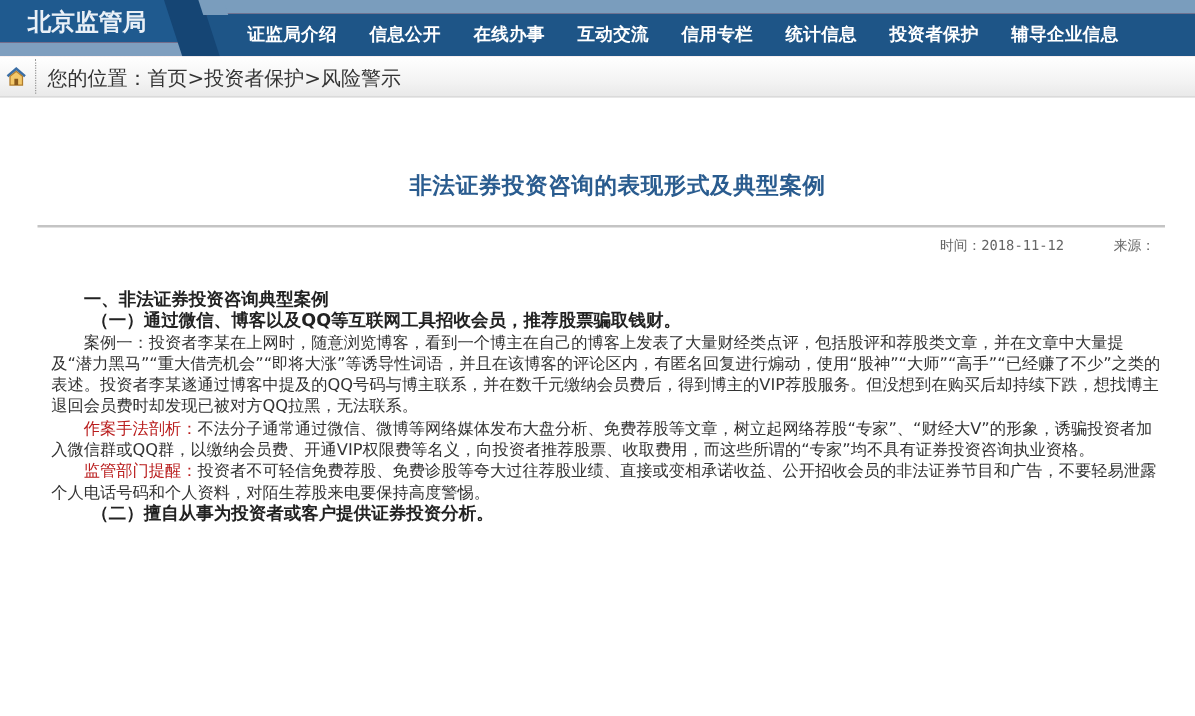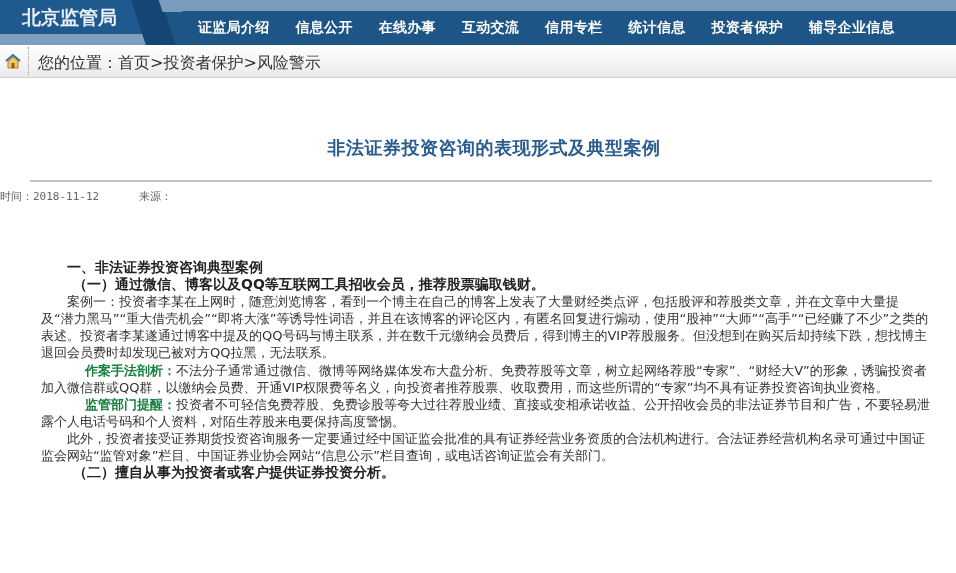--- a/index.html
+++ b/index.html
@@ -72,33 +72,34 @@
   
   .title {
     position:absolute; left:16px; top:136px; width:956px; text-align:center;
     font-size:18px; font-weight:bold; color:#2a5c8f; letter-spacing:0.5px;
   }
   .title-rule {
     position:absolute; left:30px; top:180px; width:902px; height:0;
     border-top:2px solid #c4c4c4;
   }
   .meta {
-    position:absolute; left:0; top:189px; width:876px; text-align:left;
+    position:absolute; left:0; top:189px; width:876px; text-align:right;
     font-size:11px; color:#666; white-space:pre;
     font-family:"DejaVu Sans Mono", monospace;
+    padding-left:48px;
   }
   .body-text {
     position:absolute; left:41px; top:232px; width:890px;
     font-size:13px; line-height:17.1px; color:#333;
   }
   .body-text p { margin:0; }
   .indent { text-indent:26px; }
   .h1 { font-weight:bold; color:#222; font-size:14px; }
   .h2 { font-weight:bold; color:#222; font-size:14px; text-indent:32px; }
-  .b { font-weight:bold; color:#15803d;margin-left:18px; }
+  .b { font-weight:normal; color:#b91c1c; }
 </style>
 </head>
 <body>
 
 <div class="header">
   <div class="topband"></div>
   <div class="logo-block"></div>
   <div class="logo-bottom"></div>
   <div class="navband"></div>
   <div class="slant"></div>
@@ -128,20 +129,19 @@
   <div class="crumb-text">
     <span>您的位置：</span><span class="crumb-link">首页</span><span>&gt;</span><span class="crumb-link">投资者保护</span><span>&gt;</span><span class="crumb-link">风险警示</span>
   </div>
 </div>
 
 <div class="title">非法证券投资咨询的表现形式及典型案例</div>
 <div class="title-rule"></div>
 <div class="meta"><span>时间：</span><span>2018-11-12</span><span>      </span><span>来源：</span><span></span></div>
 
 <div class="body-text">
-  <p class="h1 indent" style="text-indent:26px;margin-top:27px;">一、非法证券投资咨询典型案例</p>
+  <p class="h1 indent" style="text-indent:26px;">一、非法证券投资咨询典型案例</p>
   <p class="h2">（一）通过微信、博客以及QQ等互联网工具招收会员，推荐股票骗取钱财。</p>
   <p class="indent">案例一：投资者李某在上网时，随意浏览博客，看到一个博主在自己的博客上发表了大量财经类点评，包括股评和荐股类文章，并在文章中大量提及“潜力黑马”“重大借壳机会”“即将大涨”等诱导性词语，并且在该博客的评论区内，有匿名回复进行煽动，使用“股神”“大师”“高手”“已经赚了不少”之类的表述。投资者李某遂通过博客中提及的QQ号码与博主联系，并在数千元缴纳会员费后，得到博主的VIP荐股服务。但没想到在购买后却持续下跌，想找博主退回会员费时却发现已被对方QQ拉黑，无法联系。</p>
   <p class="indent"><span class="b">作案手法剖析：</span><span>不法分子通常通过微信、微博等网络媒体发布大盘分析、免费荐股等文章，树立起网络荐股“专家”、“财经大V”的形象，诱骗投资者加入微信群或QQ群，以缴纳会员费、开通VIP权限费等名义，向投资者推荐股票、收取费用，而这些所谓的“专家”均不具有证券投资咨询执业资格。</span></p>
   <p class="indent"><span class="b">监管部门提醒：</span><span>投资者不可轻信免费荐股、免费诊股等夸大过往荐股业绩、直接或变相承诺收益、公开招收会员的非法证券节目和广告，不要轻易泄露个人电话号码和个人资料，对陌生荐股来电要保持高度警惕。</span></p>
-  <p class="indent">此外，投资者接受证券期货投资咨询服务一定要通过经中国证监会批准的具有证券经营业务资质的合法机构进行。合法证券经营机构名录可通过中国证监会网站“监管对象”栏目、中国证券业协会网站“信息公示”栏目查询，或电话咨询证监会有关部门。</p>
   <p class="h2">（二）擅自从事为投资者或客户提供证券投资分析。</p>
 </div>
 
 </body></html>

